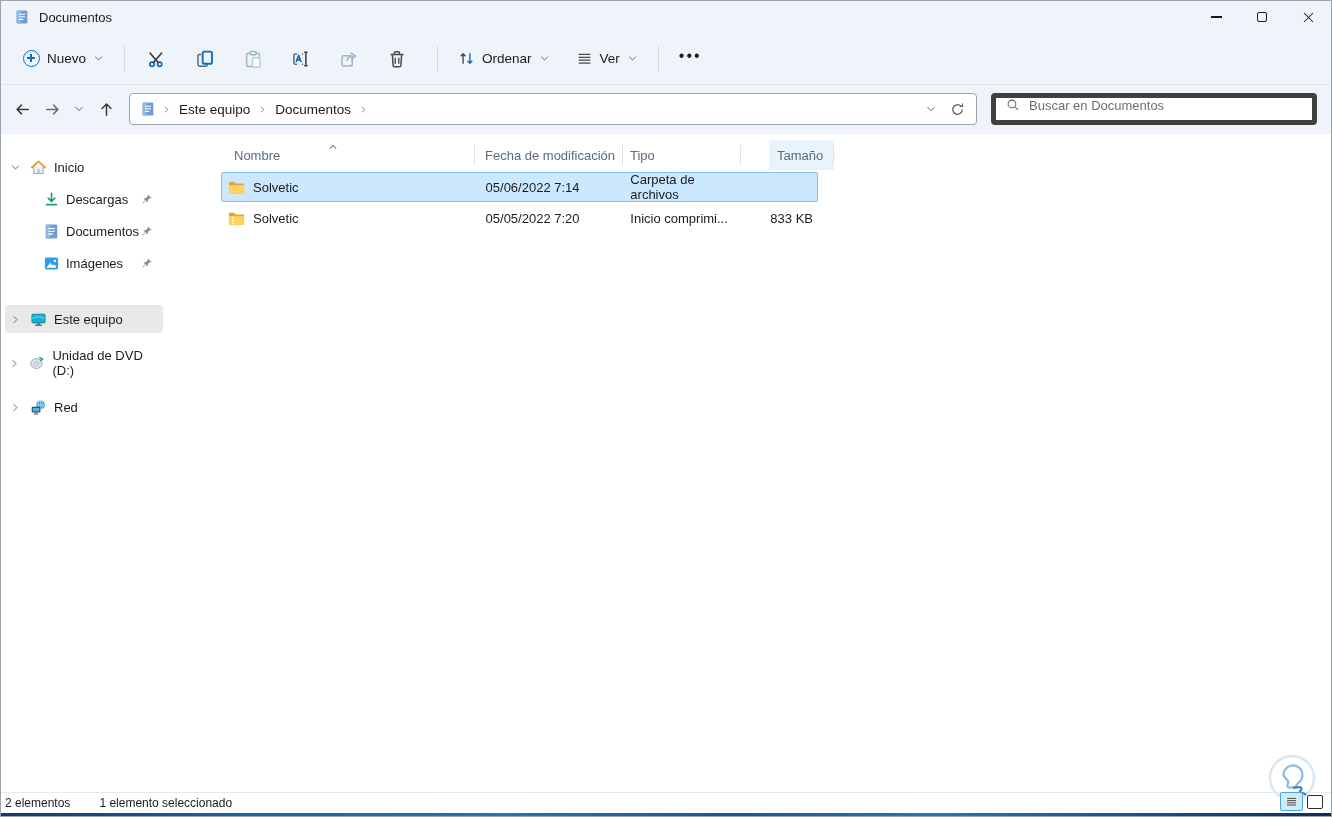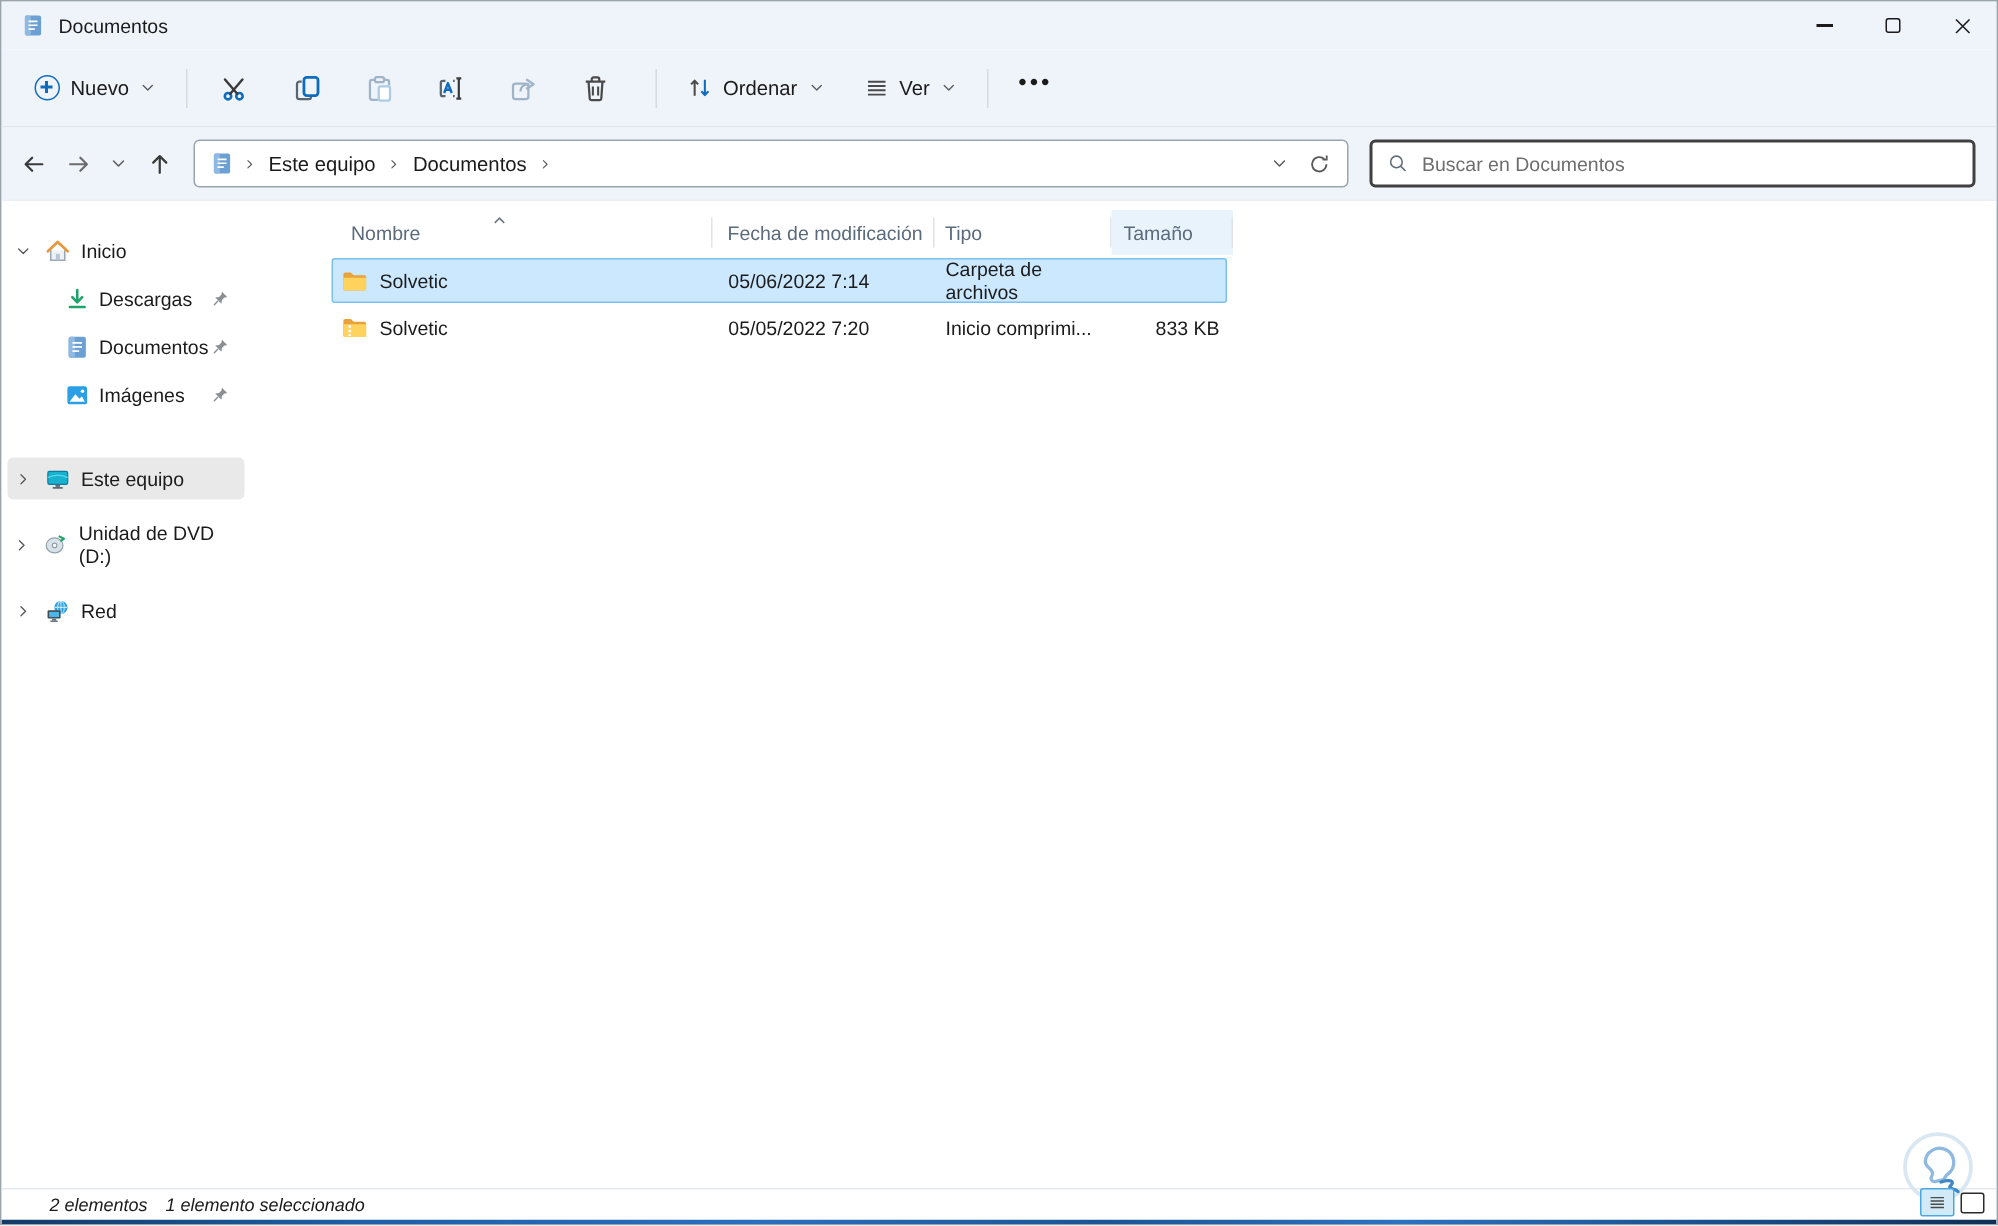--- a/index.html
+++ b/index.html
@@ -38,22 +38,22 @@
   .nav-btn { width:30px; height:30px; display:flex; align-items:center; justify-content:center;
              border-radius:4px; flex:0 0 auto; }
   .nav-btn.narrow { width:24px; }
   .addressbox { flex:1; height:32px; margin:0 14px 0 8px; background:#fff;
                 border:1px solid #9aa4ad; border-radius:4px; display:flex; align-items:center;
                 padding:0 6px 0 10px; }
   .crumb { font-size:13.5px; padding:0 2px; }
   .crumb-chev { margin:0 6px; display:flex; }
   .addr-spacer { flex:1; }
   .addr-btn { width:26px; height:26px; display:flex; align-items:center; justify-content:center; }
-  .searchbox { width:404px; height:32px; background:#fff; border:2px solid #404040;
-               border-radius:4px; display:flex; align-items:center; padding:0 8px 0 10px; }
+  .searchbox { width:326px; height:32px; background:#fff; border:5px solid #404040;
+               border-radius:4px; display:flex; align-items:flex-start; padding:0 8px 0 10px; }
   .searchbox input { border:none; outline:none; flex:1; font-size:13px; margin-left:9px;
                      font-family:inherit; color:#1b1b1b; background:transparent; }
   .searchbox input::placeholder { color:#6e6e6e; }
 
   
   .content { display:flex; height:658px; background:#fff;gap:44px; }
 
   
   .sidebar { width:166px; flex:0 0 166px; padding-top:19px; }
   .side-item { height:28px; margin:0 4px 4px 4px; display:flex; align-items:center;
@@ -67,34 +67,34 @@
   .side-gap { height:12px; }
 
   
   .main { flex:1; padding-left:10px; padding-top:6px; position:relative; }
   .list-header { display:flex; height:30px; align-items:flex-start; position:relative; }
   .hcell { font-size:13px; color:#5b6b7b; position:relative; height:100%; display:flex; align-items:center; }
   .hcell::after { content:""; position:absolute; right:0; top:5px; width:1px; height:20px; background:#dfe2e6; }
   .h-name { width:254px; padding-left:13px; }
   .h-date { width:148px; padding-left:10px; }
   .h-type { width:118px; padding-left:7px; }
-  .h-size { width:81px; padding-left:8px; background:#e9f3fb; }
+  .h-size { width:65px; padding-left:8px; background:#e9f3fb;margin-left:28px; }
   .sort-caret { position:absolute; left:105px; top:0px; }
   .rows { margin-top:2px; }
   .row { display:flex; align-items:center; height:30px; width:597px; font-size:13px;
          border:1px solid transparent; border-radius:2px; margin-bottom:1px; }
   .row.selected { background:#cce8ff; border-color:#7cc0f2; }
   .cell-name { width:254px; display:flex; align-items:center; gap:7px; padding-left:5px; }
   .cell-date { width:148px; padding-left:10px; }
   .cell-type { width:118px; padding-left:7px; }
   .cell-size { width:76px; text-align:right; padding-right:4px; }
 
   
   .statusbar { height:21px; border-top:1px solid #e6e9ec; background:#fff; display:flex;
-               align-items:center; padding-left:32px; gap:12px; font-size:12px; position:relative;font-style:italic; }
+               align-items:center; padding-left:4px; gap:29px; font-size:12px; position:relative; }
   .view-toggles { position:absolute; right:8px; bottom:2px; display:flex; align-items:center;
                   gap:4px; z-index:6; }
   .toggle-details { width:23px; height:19px; background:#d2e9f7; border:1px solid #49a8e0;
                     border-radius:2px; display:flex; align-items:center; justify-content:center; }
   .toggle-icons { width:16px; height:14px; border:1.6px solid #2b2b2b; border-radius:2px; background:#fff; }
   .watermark { position:absolute; right:11px; bottom:3px; z-index:5; pointer-events:none; }
 
   .bottomstrip { height:5px; width:100%;
     background:linear-gradient(90deg,#123a66 0%,#1d5fa8 18%,#2a6fbd 38%,#1b5496 55%,#2b72c0 70%,#174a86 88%,#0f2f55 100%); }
 

